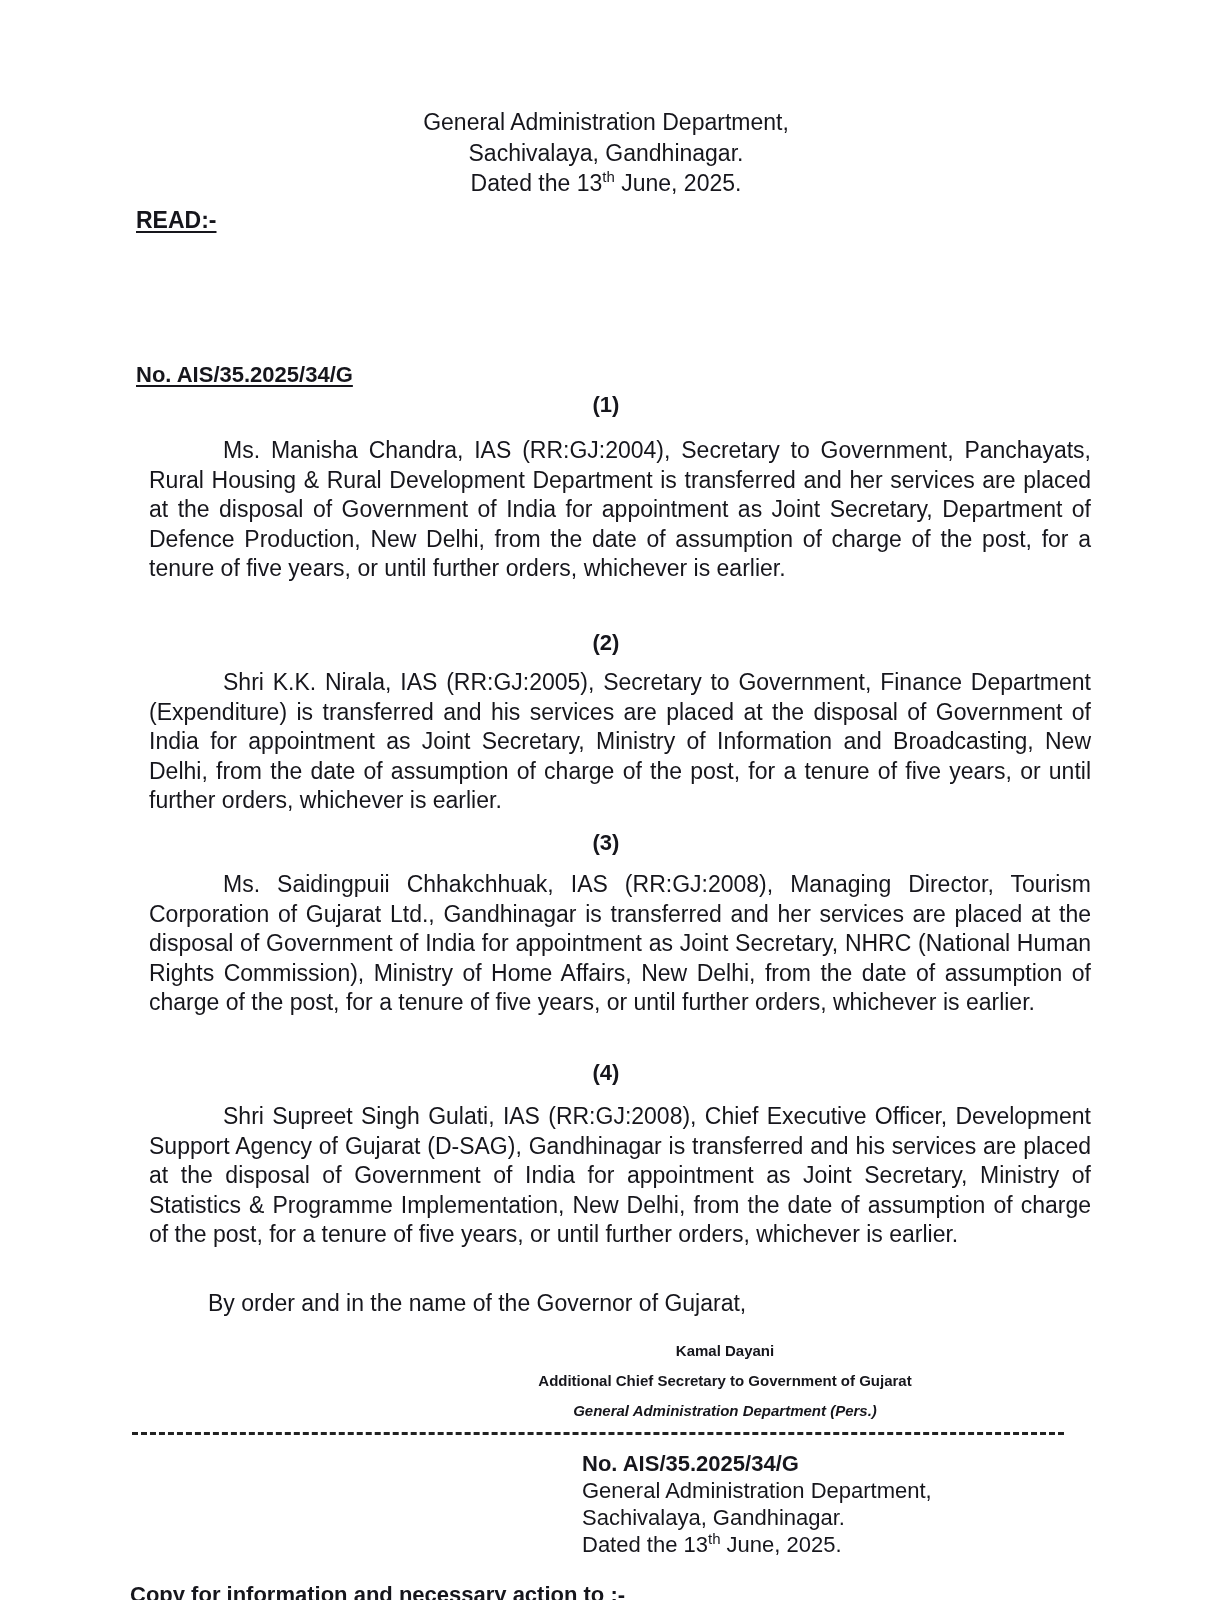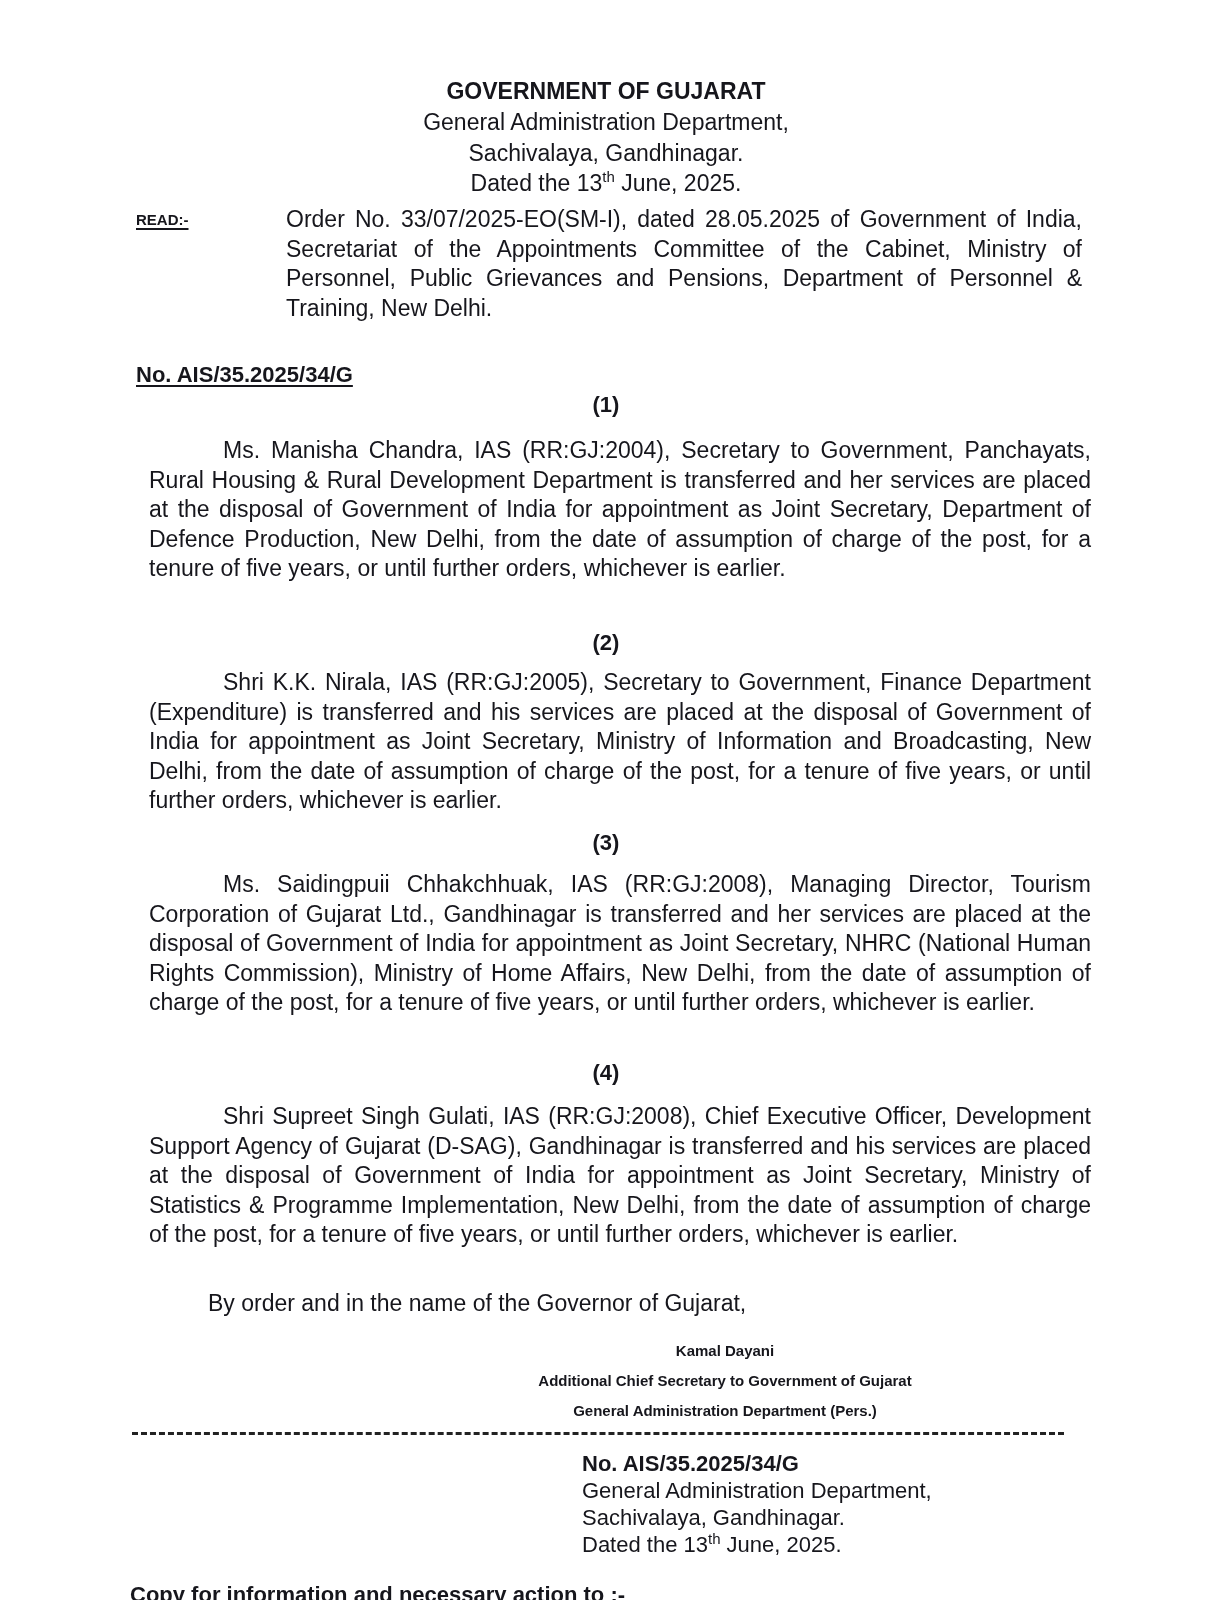--- a/index.html
+++ b/index.html
@@ -7,62 +7,60 @@
     width: 1212px; height: 1600px; overflow: hidden; position: relative;
     font-family: "Liberation Sans", "DejaVu Sans", sans-serif;
     color: #16161c;
   }
   .page { position: absolute; left: 0; top: 0; width: 1212px; height: 1600px; }
   .abs { position: absolute; white-space: nowrap; }
   .hdr { left: 0; width: 1212px; text-align: center; font-size: 23px; line-height: 30px; }
   .bold { font-weight: bold; }
   .u { text-decoration: underline; text-underline-offset: 3px; text-decoration-thickness: 2px; }
   sup { font-size: 15px; line-height: 0; vertical-align: super; }
-  .read-label { left: 136px; top: 205px; font-size: 15px; font-weight: bold; line-height: 30px; }
+  .read-label { left: 136px; top: 205px; font-size: 23px; font-weight: bold; line-height: 30px; }
   .read-text { left: 286px; top: 205px; width: 796px; font-size: 23px; line-height: 29.5px; white-space: normal; text-align: justify; }
   .para { left: 136px; width: 942px; font-size: 23px; line-height: 29.5px; white-space: normal; text-align: justify; }
   .indent { text-indent: 74px; margin-left: 13px; }
   .num { left: 0; width: 1212px; text-align: center; font-size: 22px; font-weight: bold; }
   .sig { left: 400px; width: 650px; text-align: center; font-size: 15px; font-weight: bold; line-height: 30px; }
   .dash { left: 132px; top: 1432px; width: 932px; height: 0; border-top: 3px dashed #222; }
   .copy-block { left: 582px; top: 1450px; font-size: 22px; line-height: 27px; }
   .copy-line { left: 130px; top: 1582px; font-size: 22px; font-weight: bold; }
 </style>
 </head>
 <body>
 
 <div class="page">
 
-  <div class="abs hdr bold" style="top:76px;">GOVERNMENT OF GUJARAT</div>
   <div class="abs hdr" style="top:107px;">General Administration Department,</div>
   <div class="abs hdr" style="top:138px;">Sachivalaya, Gandhinagar.</div>
   <div class="abs hdr" style="top:168px;"><span>Dated the 13</span><sup>th</sup><span> June, 2025.</span></div>
 
   <div class="abs read-label u">READ:-</div>
-  <div class="abs read-text">Order No. 33/07/2025-EO(SM-I), dated 28.05.2025 of Government of India, Secretariat of the Appointments Committee of the Cabinet, Ministry of Personnel, Public Grievances and Pensions, Department of Personnel &amp; Training, New Delhi.</div>
 
   <div class="abs bold u" style="left:136px; top:362px; font-size:22px;">No. AIS/35.2025/34/G</div>
 
   <div class="abs num" style="top:392px;">(1)</div>
   <div class="abs para indent" style="top:436px;">Ms. Manisha Chandra, IAS (RR:GJ:2004), Secretary to Government, Panchayats, Rural Housing &amp; Rural Development Department is transferred and her services are placed at the disposal of Government of India for appointment as Joint Secretary, Department of Defence Production, New Delhi, from the date of assumption of charge of the post, for a tenure of five years, or until further orders, whichever is earlier.</div>
 
   <div class="abs num" style="top:630px;">(2)</div>
   <div class="abs para indent" style="top:668px;">Shri K.K. Nirala, IAS (RR:GJ:2005), Secretary to Government, Finance Department (Expenditure) is transferred and his services are placed at the disposal of Government of India for appointment as Joint Secretary, Ministry of Information and Broadcasting, New Delhi, from the date of assumption of charge of the post, for a tenure of five years, or until further orders, whichever is earlier.</div>
 
   <div class="abs num" style="top:830px;">(3)</div>
   <div class="abs para indent" style="top:870px;">Ms. Saidingpuii Chhakchhuak, IAS (RR:GJ:2008), Managing Director, Tourism Corporation of Gujarat Ltd., Gandhinagar is transferred and her services are placed at the disposal of Government of India for appointment as Joint Secretary, NHRC (National Human Rights Commission), Ministry of Home Affairs, New Delhi, from the date of assumption of charge of the post, for a tenure of five years, or until further orders, whichever is earlier.</div>
 
   <div class="abs num" style="top:1060px;">(4)</div>
   <div class="abs para indent" style="top:1102px;">Shri Supreet Singh Gulati, IAS (RR:GJ:2008), Chief Executive Officer, Development Support Agency of Gujarat (D-SAG), Gandhinagar is transferred and his services are placed at the disposal of Government of India for appointment as Joint Secretary, Ministry of Statistics &amp; Programme Implementation, New Delhi, from the date of assumption of charge of the post, for a tenure of five years, or until further orders, whichever is earlier.</div>
 
   <div class="abs" style="left:208px; top:1290px; font-size:23px;">By order and in the name of the Governor of Gujarat,</div>
 
   <div class="abs sig" style="top:1336px;">Kamal Dayani</div>
   <div class="abs sig" style="top:1366px;">Additional Chief Secretary to Government of Gujarat</div>
-  <div class="abs sig" style="top:1396px;">General Administration Department (Pers.)</div>
+  <div class="abs sig" style="top:1396px;font-style:italic;">General Administration Department (Pers.)</div>
 
   <div class="abs dash"></div>
 
   <div class="abs copy-block">
     <div class="bold">No. AIS/35.2025/34/G</div>
     <div>General Administration Department,</div>
     <div>Sachivalaya, Gandhinagar.</div>
     <div><span>Dated the 13</span><sup>th</sup><span> June, 2025.</span></div>
   </div>
 

